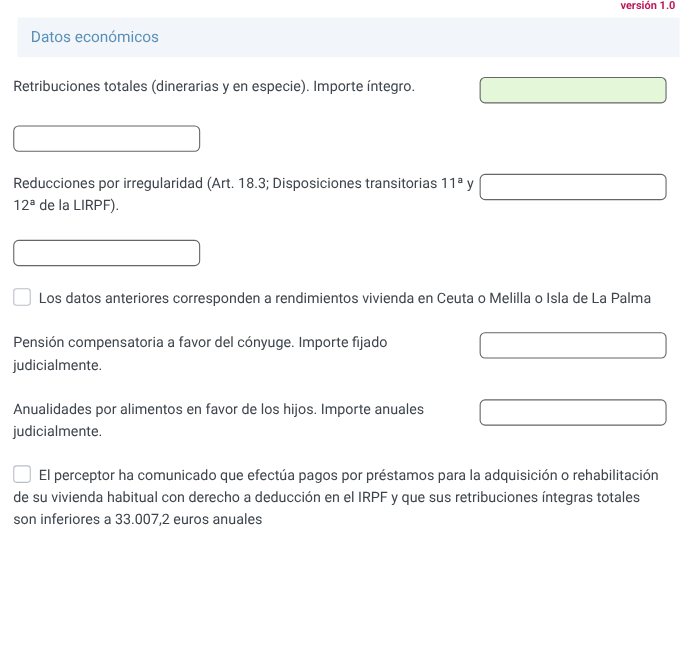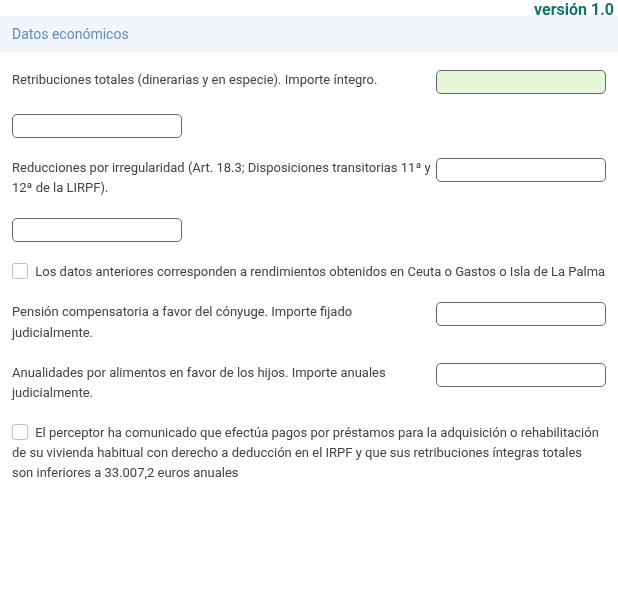--- a/index.html
+++ b/index.html
@@ -14,31 +14,32 @@
     background: #ffffff;
     width: 618px;
     height: 610px;
     overflow: hidden;
     position: relative;
   }
   .version {
     position: absolute;
     top: 0;
     right: 4px;
-    color: #0f766e;
+    color: #be185d;
     font-weight: 700;
-    font-size: 16px;
+    font-size: 10px;
   }
   .section-header {
     background: #f2f6fa;
     color: #5a8fb8;
     padding: 10px 12px;
     font-size: 14px;
     margin-top: 16px;
     margin-bottom: 12px;
+    margin-left: 16px;
   }
   .form-row {
     display: flex;
     align-items: flex-start;
     padding: 6px 12px 14px 12px;
     gap: 4px;
   }
   .form-label {
     flex: 1 1 55%;
     color: #3e454c;
@@ -112,21 +113,21 @@
 </div>
 
 <div class="form-row">
   <div class="form-control-wrap">
     <input type="text" class="text-input" style="">
   </div>
 </div>
 
 <div class="checkbox-row">
   <span class="fake-checkbox"></span>
-  <span class="checkbox-text">Los datos anteriores corresponden a rendimientos obtenidos en Ceuta o Gastos o Isla de La Palma</span>
+  <span class="checkbox-text">Los datos anteriores corresponden a rendimientos vivienda en Ceuta o Melilla o Isla de La Palma</span>
 </div>
 
 <div class="form-row">
   <div class="form-label">Pensión compensatoria a favor del cónyuge. Importe fijado judicialmente.</div>
   <div class="form-control-wrap">
     <input type="text" class="text-input" style="">
   </div>
 </div>
 
 <div class="form-row">

